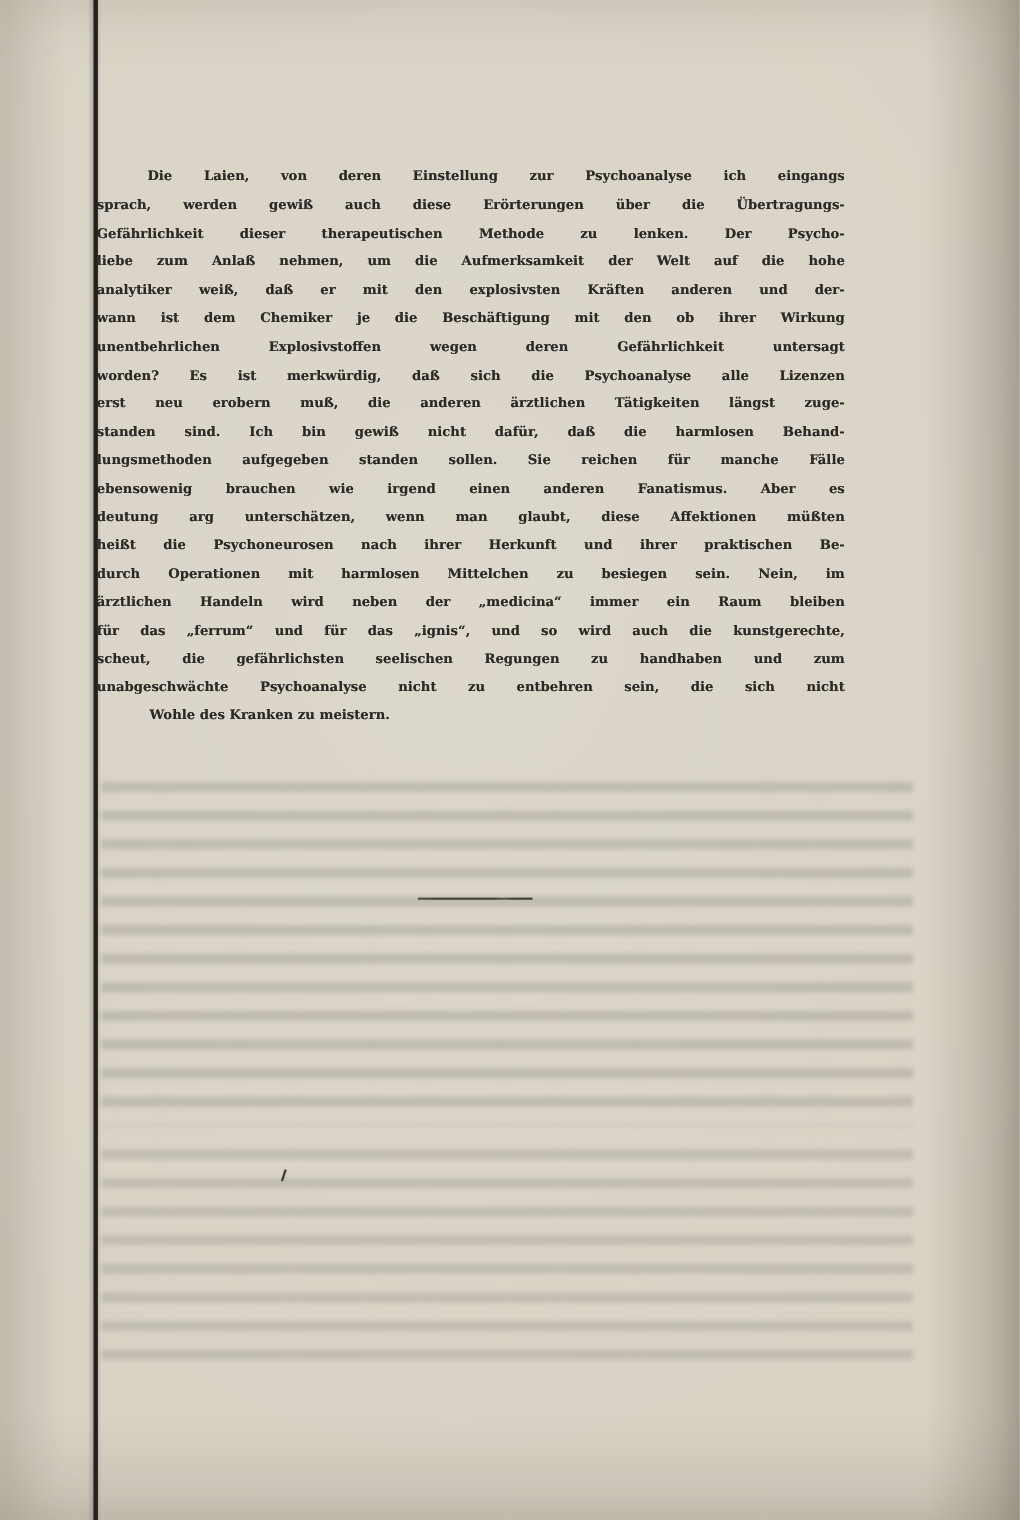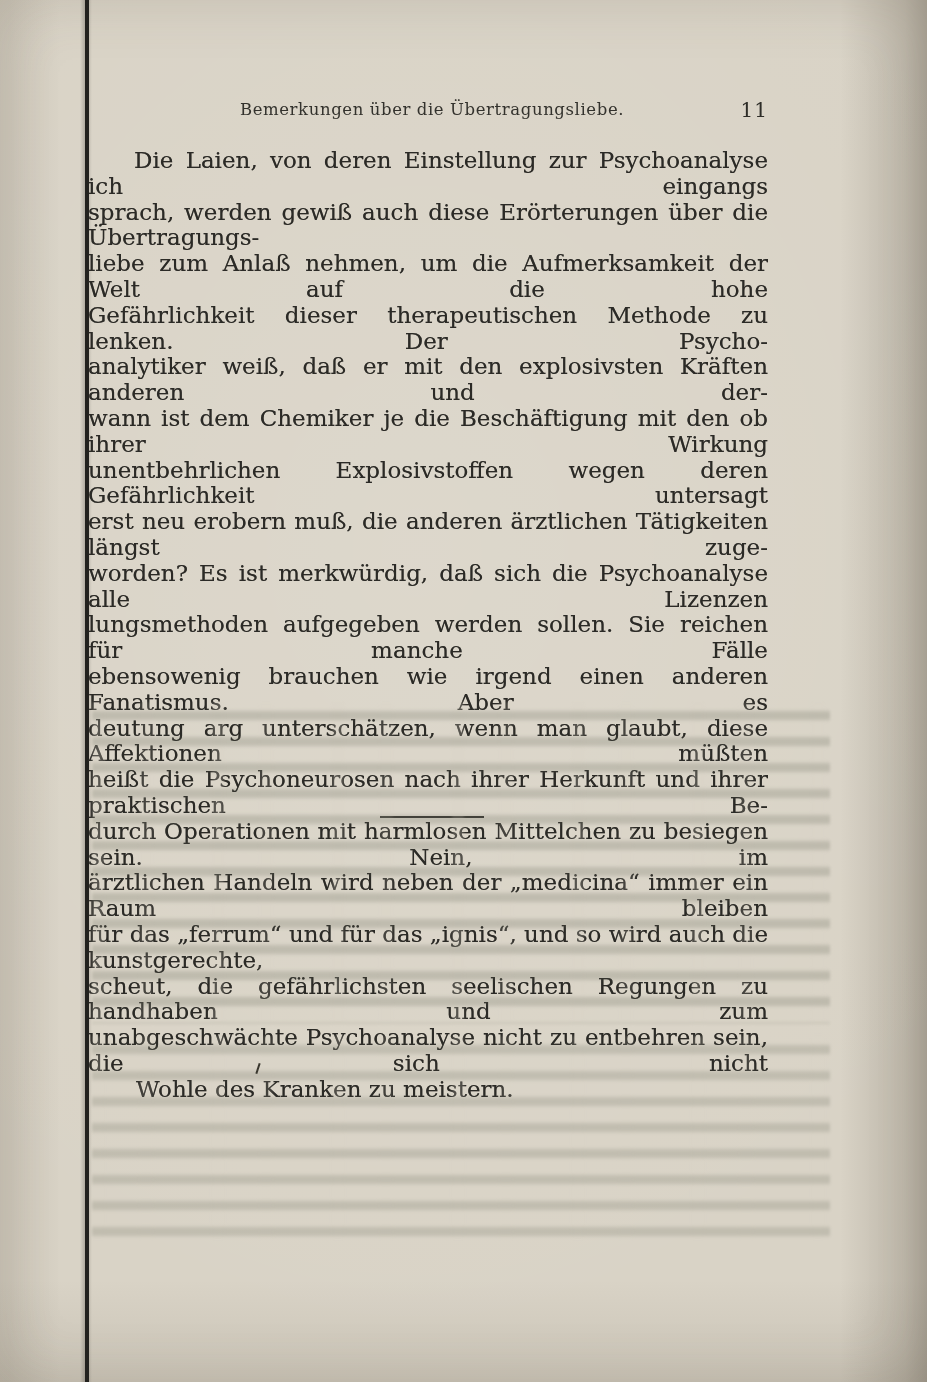--- a/index.html
+++ b/index.html
@@ -39,22 +39,23 @@
     font-size:16.5px;letter-spacing:0.6px;
     color:#33322d;
   }
   .header .pagenum{
     position:absolute;right:0;top:-2px;
     font-size:20px;letter-spacing:1px;color:#2e2d28;
   }
   .body-text{
     position:absolute;left:88px;top:148px;width:680px;
     color:var(--ink,#2b2a26);
-    font-size:23px;line-height:25.8px;
+    font-size:12px;line-height:25.8px;
     text-rendering:optimizeLegibility;
+    font-weight:bold;
   }
   .body-text .line{
     text-align:justify;
     text-align-last:justify;
     white-space:normal;
     text-shadow:0 0 0.4px rgba(43,42,38,0.55);
   }
   .body-text .line.indent{ text-indent:46px; }
   .body-text .line.last{ text-align-last:left;margin-left:48px; }
   .rule{
@@ -87,36 +88,33 @@
   }
 </style>
 </head>
 <body>
 
 <div class="scan">
 
   <div class="edge-left-soft"></div>
   <div class="edge-left"></div>
 
-  <div class="header">
-    <span class="title">Bemerkungen über die Übertragungsliebe.</span>
-    <span class="pagenum">11</span>
-  </div>
 
   <div class="body-text">
       <div class="line indent">Die Laien, von deren Einstellung zur Psychoanalyse ich eingangs</div>
       <div class="line">sprach, werden gewiß auch diese Erörterungen über die Übertragungs-</div>
+      <div class="line">Gefährlichkeit dieser therapeutischen Methode zu lenken. Der Psycho-</div>
       <div class="line">liebe zum Anlaß nehmen, um die Aufmerksamkeit der Welt auf die hohe</div>
-      <div class="line">Gefährlichkeit dieser therapeutischen Methode zu lenken. Der Psycho-</div>
       <div class="line">analytiker weiß, daß er mit den explosivsten Kräften anderen und der-</div>
       <div class="line">wann ist dem Chemiker je die Beschäftigung mit den ob ihrer Wirkung</div>
       <div class="line">unentbehrlichen Explosivstoffen wegen deren Gefährlichkeit untersagt</div>
+      <div class="line">worden? Es ist merkwürdig, daß sich die Psychoanalyse alle Lizenzen</div>
       <div class="line">erst neu erobern muß, die anderen ärztlichen Tätigkeiten längst zuge-</div>
-      <div class="line">worden? Es ist merkwürdig, daß sich die Psychoanalyse alle Lizenzen</div>
-      <div class="line">lungsmethoden aufgegeben werden sollen. Sie reichen für manche Fälle</div>
+      <div class="line">standen sind. Ich bin gewiß nicht dafür, daß die harmlosen Behand-</div>
+      <div class="line">lungsmethoden aufgegeben standen sollen. Sie reichen für manche Fälle</div>
       <div class="line">ebensowenig brauchen wie irgend einen anderen Fanatismus. Aber es</div>
       <div class="line">deutung arg unterschätzen, wenn man glaubt, diese Affektionen müßten</div>
       <div class="line">heißt die Psychoneurosen nach ihrer Herkunft und ihrer praktischen Be-</div>
       <div class="line">durch Operationen mit harmlosen Mittelchen zu besiegen sein. Nein, im</div>
       <div class="line">ärztlichen Handeln wird neben der „medicina“ immer ein Raum bleiben</div>
       <div class="line">für das „ferrum“ und für das „ignis“, und so wird auch die kunstgerechte,</div>
       <div class="line">scheut, die gefährlichsten seelischen Regungen zu handhaben und zum</div>
       <div class="line">unabgeschwächte Psychoanalyse nicht zu entbehren sein, die sich nicht</div>
       <div class="line last">Wohle des Kranken zu meistern.</div>
     </div>

